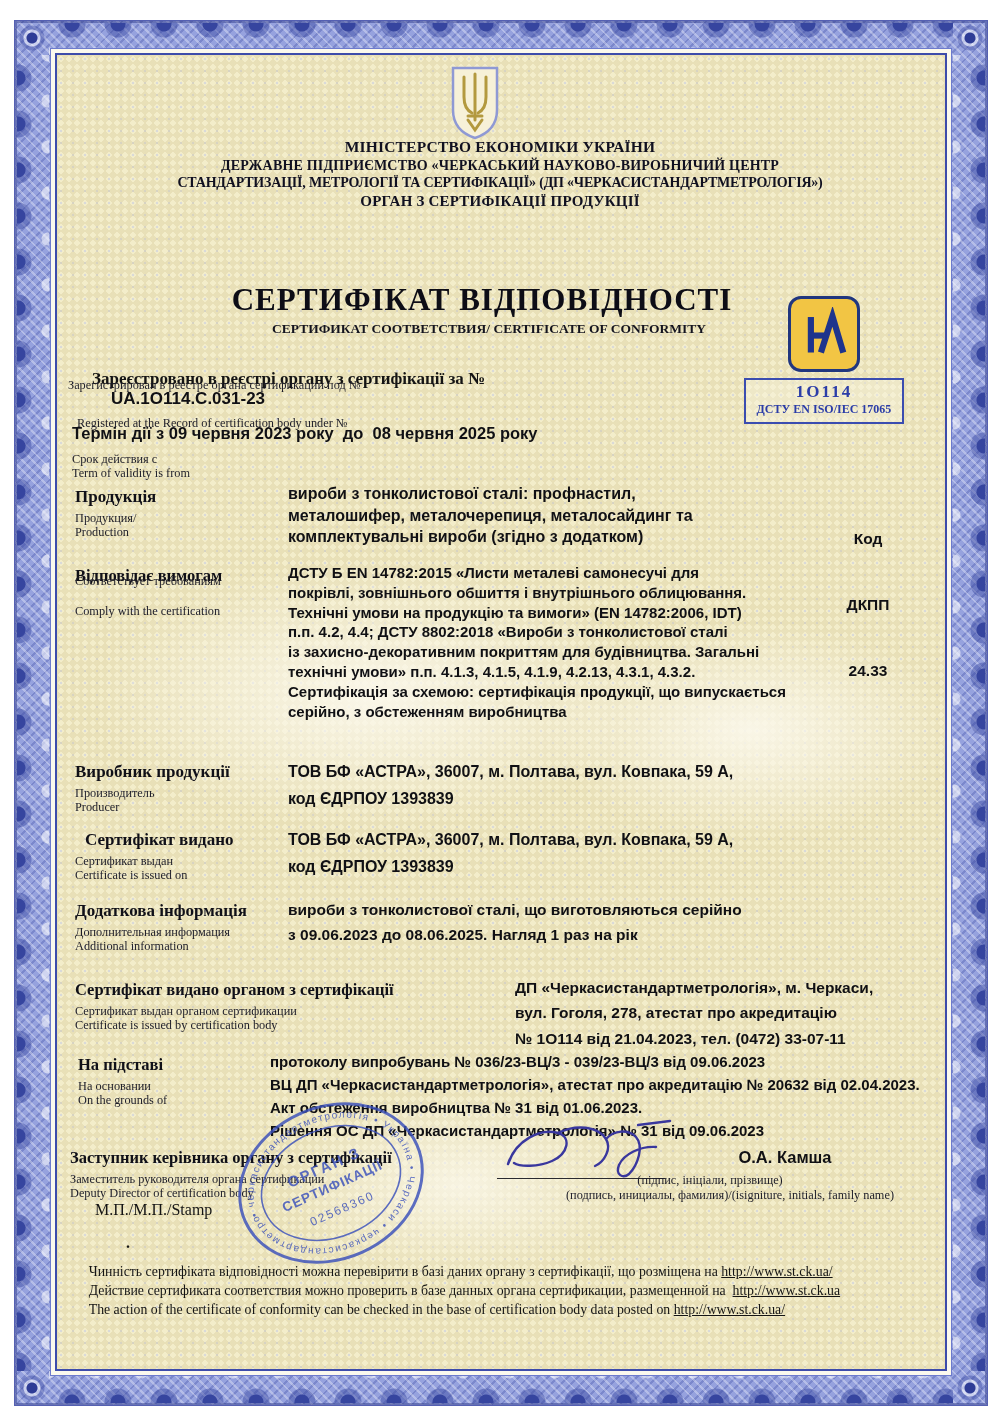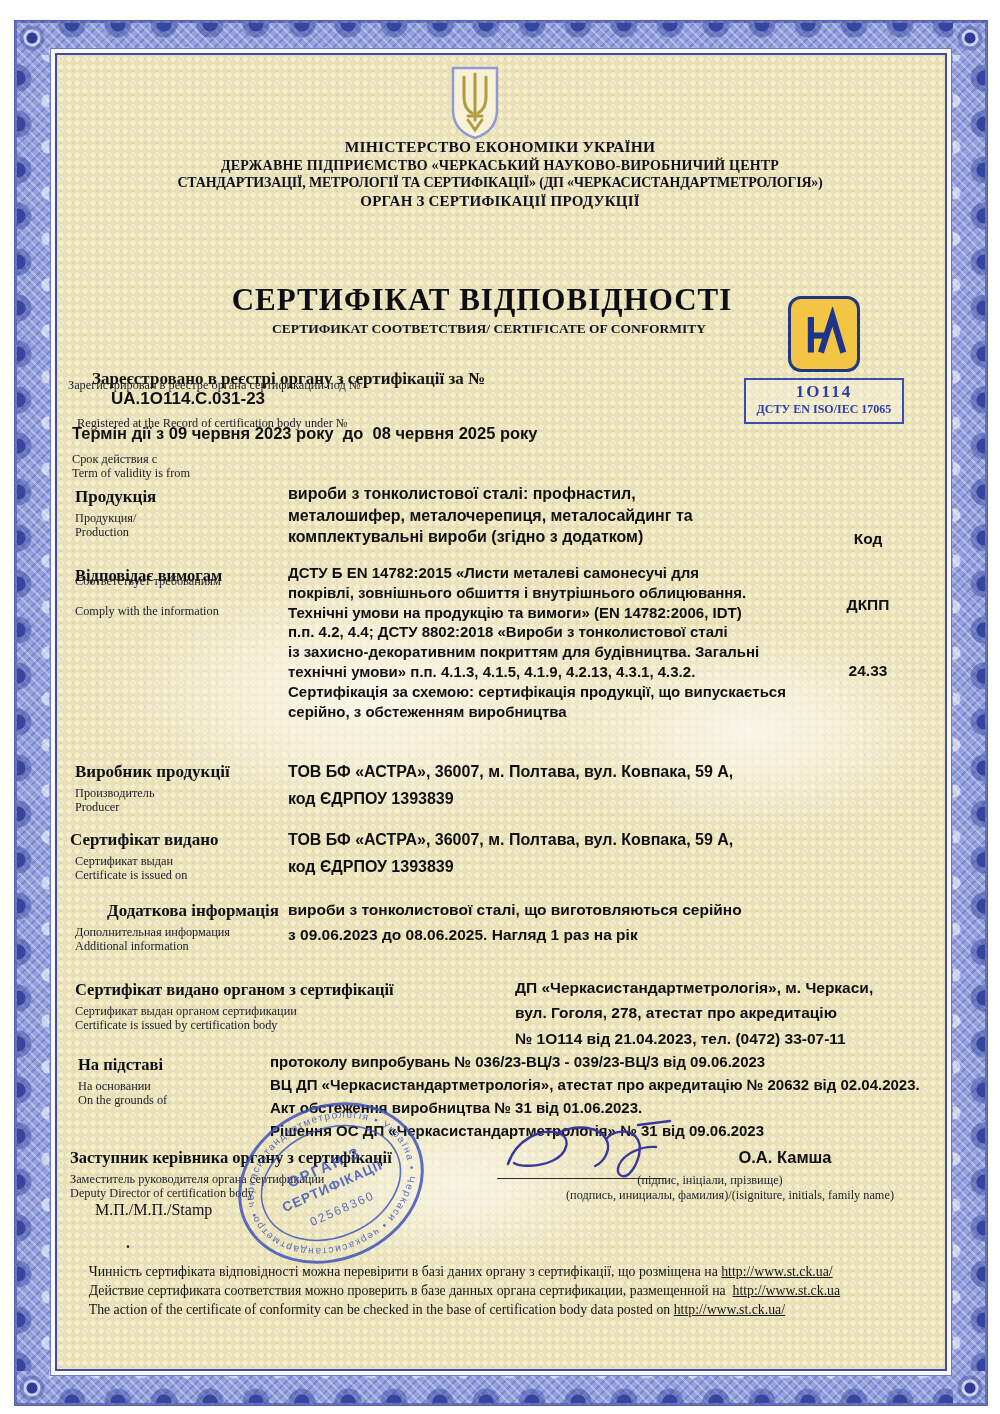--- a/index.html
+++ b/index.html
@@ -146,43 +146,43 @@
 металошифер, металочерепиця, металосайдинг та
 комплектувальні вироби (згідно з додатком)</div>
     <div class="abs val" style="left:828px;top:484px;width:80px;text-align:center;font-size:15.5px;line-height:22px;">
       <div>Код</div>
       <div>ДКПП</div>
       <div>24.33</div>
     </div>
 
     <div class="abs lab-ua" style="left:75px;top:566px;font-size:16.5px;">Відповідає вимогам</div>
     <div class="abs lab-sub" style="left:75px;top:574px;">Соответствует требованиям</div>
-    <div class="abs lab-sub" style="left:75px;top:604px;">Comply with the information</div>
+    <div class="abs lab-sub" style="left:75px;top:604px;">Comply with the certification</div>
     <div class="abs val" style="left:288px;top:563px;font-size:15px;line-height:19.8px;width:530px;">ДСТУ Б EN 14782:2015 «Листи металеві самонесучі для
 покрівлі, зовнішнього обшиття і внутрішнього облицювання.
 Технічні умови на продукцію та вимоги» (EN 14782:2006, IDT)
 п.п. 4.2, 4.4; ДСТУ 8802:2018 «Вироби з тонколистової сталі
 із захисно-декоративним покриттям для будівництва. Загальні
 технічні умови» п.п. 4.1.3, 4.1.5, 4.1.9, 4.2.13, 4.3.1, 4.3.2.
 Сертифікація за схемою: сертифікація продукції, що випускається
 серійно, з обстеженням виробництва</div>
 
     <div class="abs lab-ua" style="left:75px;top:762px;">Виробник продукції</div>
     <div class="abs lab-sub" style="left:75px;top:786px;">Производитель</div>
     <div class="abs lab-sub" style="left:75px;top:800px;">Producer</div>
     <div class="abs val" style="left:288px;top:758px;font-size:16px;line-height:27px;width:540px;">ТОВ БФ «АСТРА», 36007, м. Полтава, вул. Ковпака, 59 А,
 код ЄДРПОУ 1393839</div>
 
-    <div class="abs lab-ua" style="left:70px;top:830px;text-align:center;">Сертифікат видано</div>
+    <div class="abs lab-ua" style="left:85px;top:830px;text-align:center;">Сертифікат видано</div>
     <div class="abs lab-sub" style="left:75px;top:854px;">Сертификат выдан</div>
     <div class="abs lab-sub" style="left:75px;top:868px;">Certificate is issued on</div>
     <div class="abs val" style="left:288px;top:826px;font-size:16px;line-height:27px;width:540px;">ТОВ БФ «АСТРА», 36007, м. Полтава, вул. Ковпака, 59 А,
 код ЄДРПОУ 1393839</div>
 
-    <div class="abs lab-ua" style="left:75px;top:901px;margin-left:32px;">Додаткова інформація</div>
+    <div class="abs lab-ua" style="left:75px;top:901px;">Додаткова інформація</div>
     <div class="abs lab-sub" style="left:75px;top:925px;">Дополнительная информация</div>
     <div class="abs lab-sub" style="left:75px;top:939px;">Additional information</div>
     <div class="abs val" style="left:288px;top:897px;font-size:15.5px;line-height:25px;width:560px;">вироби з тонколистової сталі, що виготовляються серійно
 з 09.06.2023 до 08.06.2025. Нагляд 1 раз на рік</div>
 
     <div class="abs lab-ua" style="left:75px;top:980px;font-size:16.5px;">Сертифікат видано органом з сертифікації</div>
     <div class="abs lab-sub" style="left:75px;top:1004px;">Сертификат выдан органом сертификации</div>
     <div class="abs lab-sub" style="left:75px;top:1018px;">Certificate is issued by certification body</div>
     <div class="abs val" style="left:515px;top:975px;font-size:15.5px;line-height:25.3px;width:420px;">ДП «Черкасистандартметрологія», м. Черкаси,
 вул. Гоголя, 278, атестат про акредитацію

